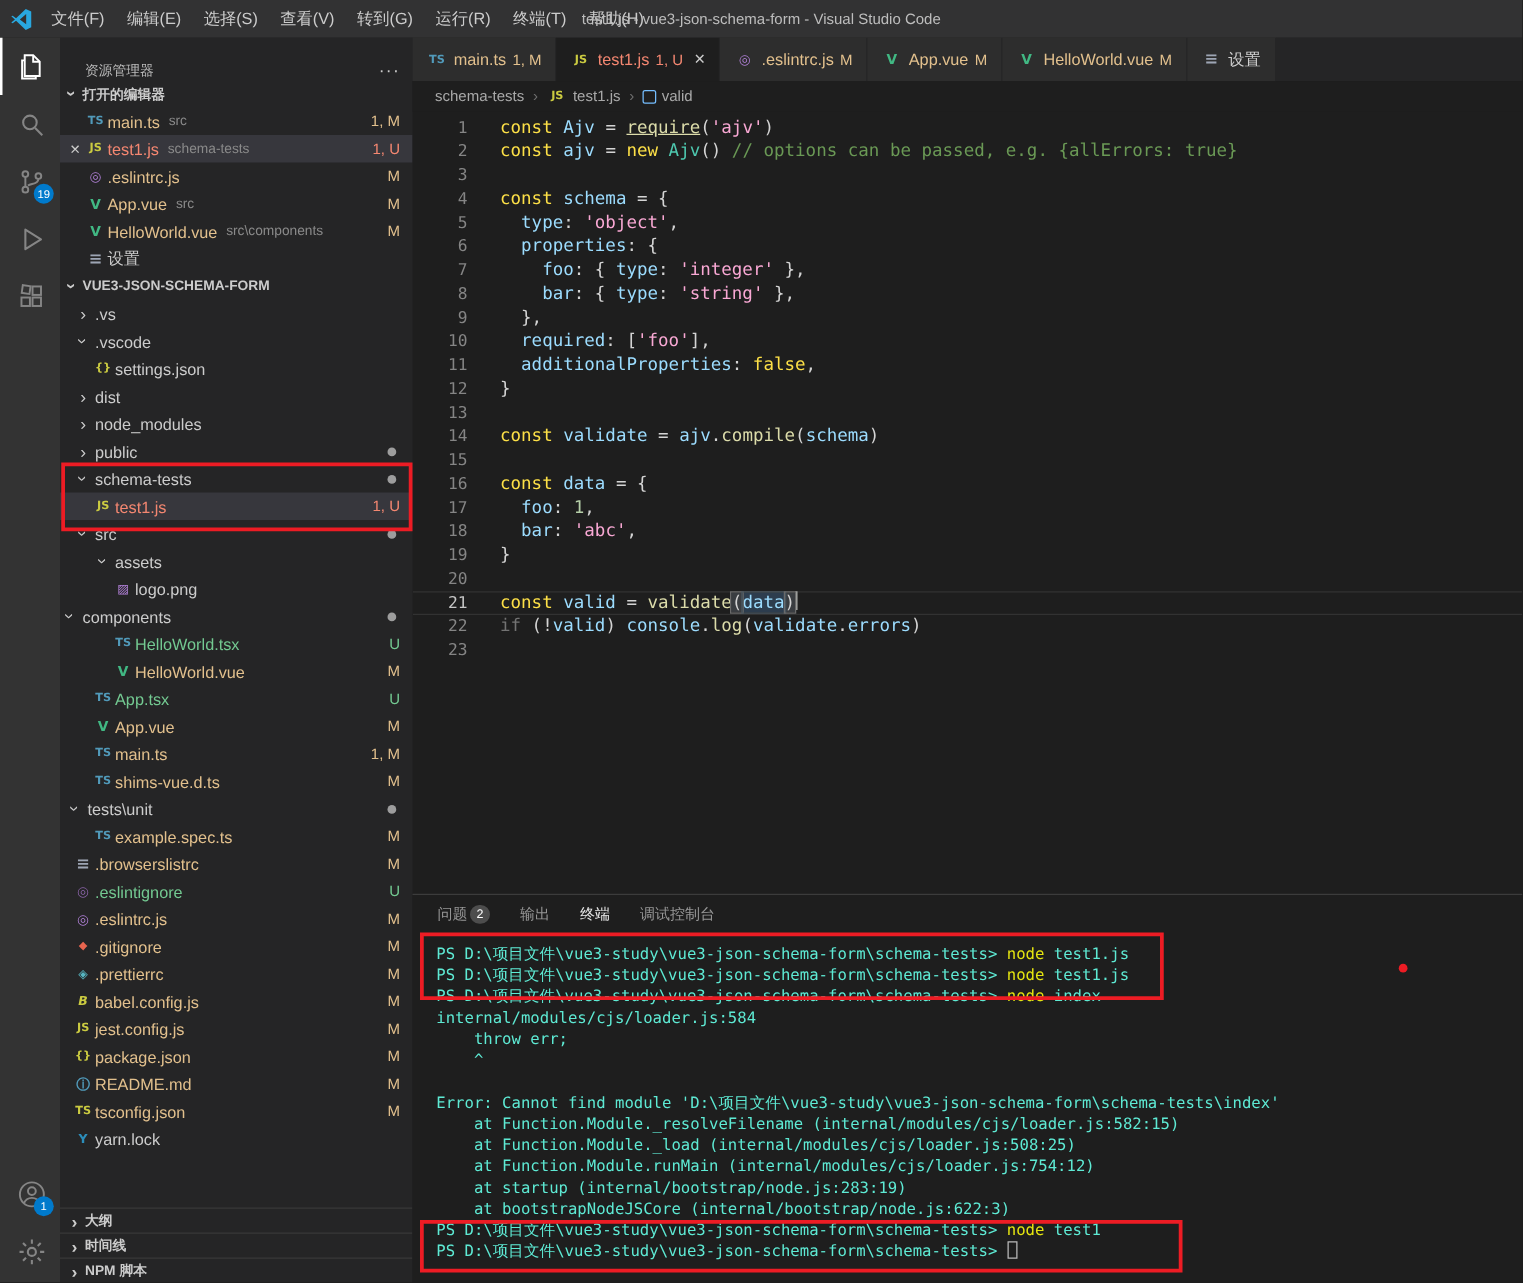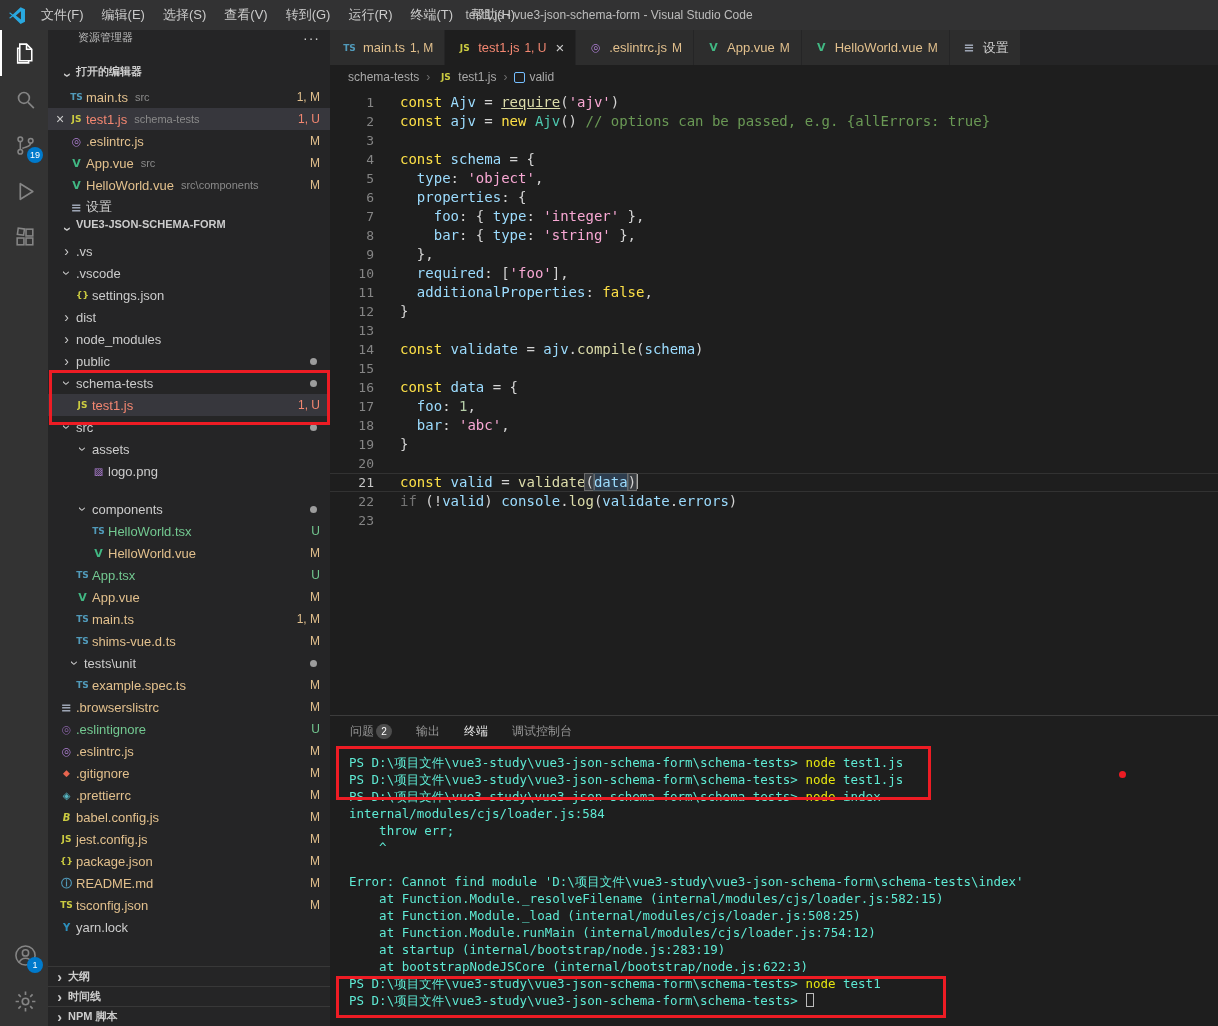--- a/index.html
+++ b/index.html
@@ -17,23 +17,23 @@
 
   
   .activitybar{width:48px;background:#333333;display:flex;flex-direction:column;align-items:center;flex-shrink:0}
   .ab-item{width:48px;height:46px;display:flex;align-items:center;justify-content:center;color:#858585;position:relative;border-left:2px solid transparent}
   .ab-item.active{color:#ffffff;border-left:2px solid #ffffff}
   .ab-bottom{margin-top:auto;width:48px;display:flex;flex-direction:column;align-items:center;padding-bottom:2px}
   .ab-badge{position:absolute;bottom:5px;right:5px;min-width:16px;height:16px;border-radius:9px;background:#007acc;color:#ffffff;font-size:9px;line-height:16px;text-align:center;padding:0 3px}
 
   
   .sidebar{width:282px;background:#252526;display:flex;flex-direction:column;flex-shrink:0;overflow:hidden}
-  .sb-title{height:34px;display:flex;align-items:flex-start;padding:0 10px 0 30px;font-size:11px;color:#bbbbbb;flex-shrink:0}
+  .sb-title{height:34px;display:flex;align-items:flex-end;padding:0 10px 0 20px;font-size:11px;color:#bbbbbb;flex-shrink:0}
   .sb-more{margin-left:auto;color:#cccccc;font-size:14px;letter-spacing:1px}
-  .sec-hdr{height:22px;display:flex;font-size:11px;font-weight:bold;color:#cccccc;flex-shrink:0;padding-left:11px}
+  .sec-hdr{height:22px;display:flex;align-items:center;font-size:11px;font-weight:bold;color:#cccccc;flex-shrink:0;padding-left:1px}
   .row{height:22px;display:flex;align-items:center;position:relative;white-space:nowrap;flex-shrink:0}
   .row .lbl{margin-left:1px}
   .lbl.mod{color:#e2c08d}.lbl.new{color:#73c991}.lbl.err{color:#f48771}.lbl.plain{color:#cccccc}
   .rbadge{position:absolute;right:10px;font-size:12px;color:#cccccc}
   .rbadge.mod{color:#e2c08d}.rbadge.new{color:#73c991}.rbadge.err{color:#f48771}
   .desc{color:#8a8a8a;font-size:11px;margin-left:7px}
   .oe-row{padding-left:4px}
   .oe-row.selected{background:#37373d}
   .tree-row.selected{background:#37373d}
   .close-slot{width:16px;text-align:center;color:#cccccc;font-size:14px;flex-shrink:0}
@@ -261,21 +261,21 @@
           <span class="gitdot"></span>
         </div>
         <div class="row tree-row" style="padding-left: 26px;">
           <span class="chev open">›</span>
           <span class="lbl ">assets</span>
         </div>
         <div class="row tree-row" style="padding-left: 42px;">
           <span class="ficon" style="color: rgb(177, 128, 215); font-size: 10px;">▨</span>
           <span class="lbl ">logo.png</span>
         </div>
-        <div class="row tree-row" style="padding-left: 26px; margin-top: 16px;">
+        <div class="row tree-row" style="">
           <span class="chev open">›</span>
           <span class="lbl ">components</span>
           <span class="gitdot"></span>
         </div>
         <div class="row tree-row" style="padding-left: 42px;">
           <span class="ficon" style="color: rgb(81, 154, 186); font-size: 9px;">TS</span>
           <span class="lbl new">HelloWorld.tsx</span>
           <span class="rbadge new">U</span>
         </div>
         <div class="row tree-row" style="padding-left: 42px;">
@@ -296,21 +296,21 @@
         <div class="row tree-row" style="padding-left: 26px;">
           <span class="ficon" style="color: rgb(81, 154, 186); font-size: 9px;">TS</span>
           <span class="lbl mod">main.ts</span>
           <span class="rbadge mod">1, M</span>
         </div>
         <div class="row tree-row" style="padding-left: 26px;">
           <span class="ficon" style="color: rgb(81, 154, 186); font-size: 9px;">TS</span>
           <span class="lbl mod">shims-vue.d.ts</span>
           <span class="rbadge mod">M</span>
         </div>
-        <div class="row tree-row" style="padding-left: 18px;">
+        <div class="row tree-row" style="padding-left: 4px;">
           <span class="chev open">›</span>
           <span class="lbl ">tests\unit</span>
           <span class="gitdot"></span>
         </div>
         <div class="row tree-row" style="padding-left: 26px;">
           <span class="ficon" style="color: rgb(81, 154, 186); font-size: 9px;">TS</span>
           <span class="lbl mod">example.spec.ts</span>
           <span class="rbadge mod">M</span>
         </div>
         <div class="row tree-row" style="padding-left: 10px;">

